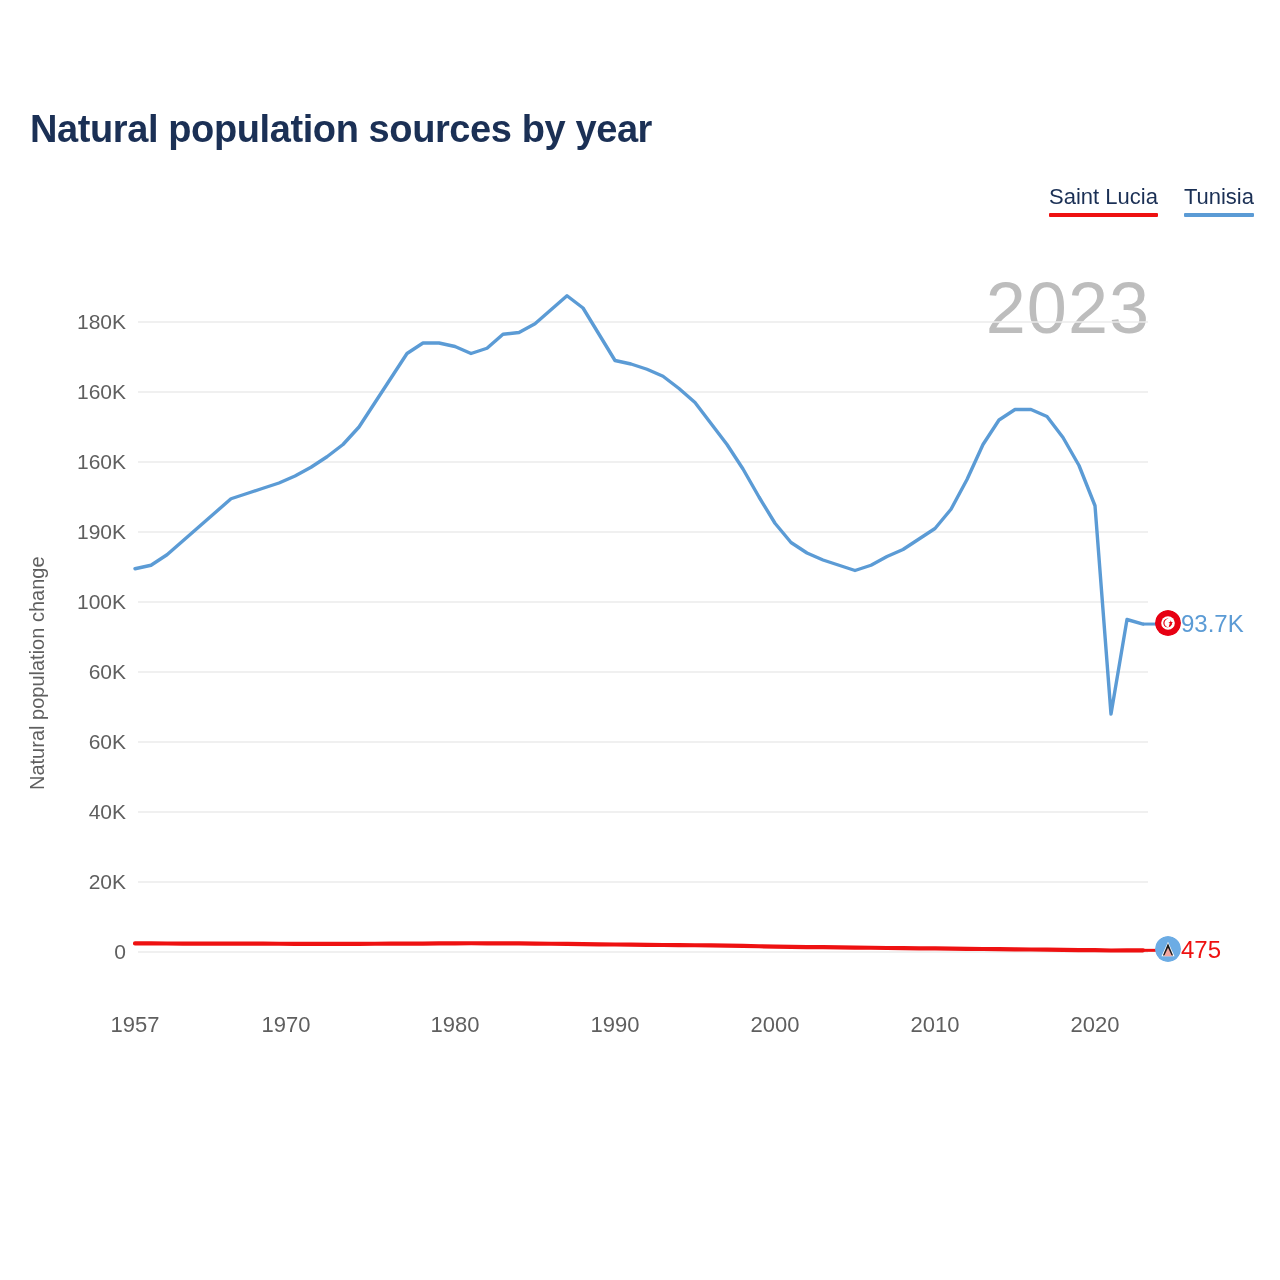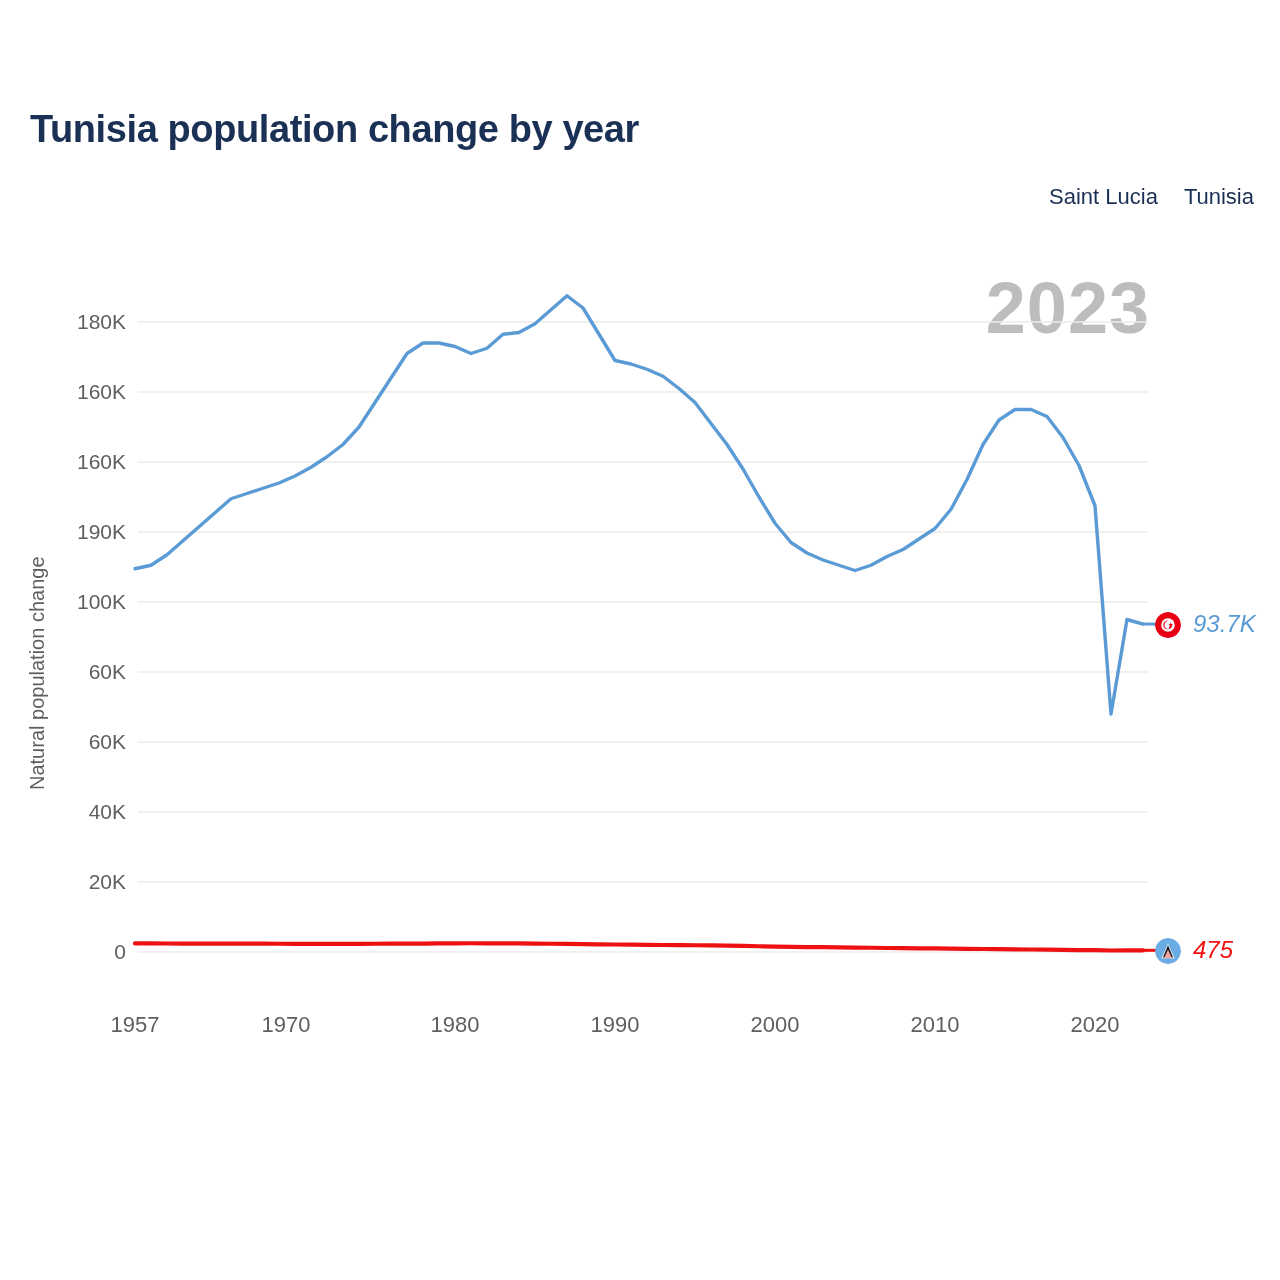--- a/index.html
+++ b/index.html
@@ -39,21 +39,21 @@
     position: absolute;
     right: 26px;
     top: 184px;
     display: flex;
     flex-direction: row;
     align-items: flex-start;
     gap: 26px;
   }
   .legend-item {
     display: flex;
-    flex-direction: row;
+    flex-direction: column;
     align-items: stretch;
     cursor: pointer;
   }
   .legend-label {
     font-size: 22px;
     color: #1b3055;
     line-height: 26px;
     white-space: nowrap;
     text-align: center;
   }
@@ -101,34 +101,33 @@
     transform: rotate(-90deg) translateX(-100%);
     white-space: nowrap;
   }
 
   
   #year-watermark {
     position: absolute;
     right: 130px;
     top: 272px;
     font-size: 72px;
-    font-weight: bold;
+    font-weight: normal;
     color: #bdbdbd;
     letter-spacing: 1px;
     line-height: 72px;
   }
 
   
   .endpoint {
     position: absolute;
     display: flex;
-    align-items: flex-end;
-    gap: 12px;
+    align-items: flex-start;
+    gap: 0;
     transform: translateY(-50%);
-    font-style: italic;
   }
   .endpoint-value {
     font-size: 24px;
     white-space: nowrap;
   }
   .flag-dot {
     width: 26px;
     height: 26px;
     border-radius: 50%;
     overflow: hidden;
@@ -145,21 +144,21 @@
     color: #5f5f5f;
     line-height: 38px;
   }
   #footer div { white-space: nowrap; }
 </style>
 </head>
 <body>
 
 <div id="page">
 
-  <div id="chart-title">Tunisia population change by year</div>
+  <div id="chart-title">Natural population sources by year</div>
 
   <div id="legend">
       <div class="legend-item">
         <div class="legend-label">Saint Lucia</div>
         <div class="legend-rule" style="background: rgb(238, 17, 17);"></div>
       </div>
       <div class="legend-item">
         <div class="legend-label">Tunisia</div>
         <div class="legend-rule" style="background: rgb(91, 155, 213);"></div>
       </div>

